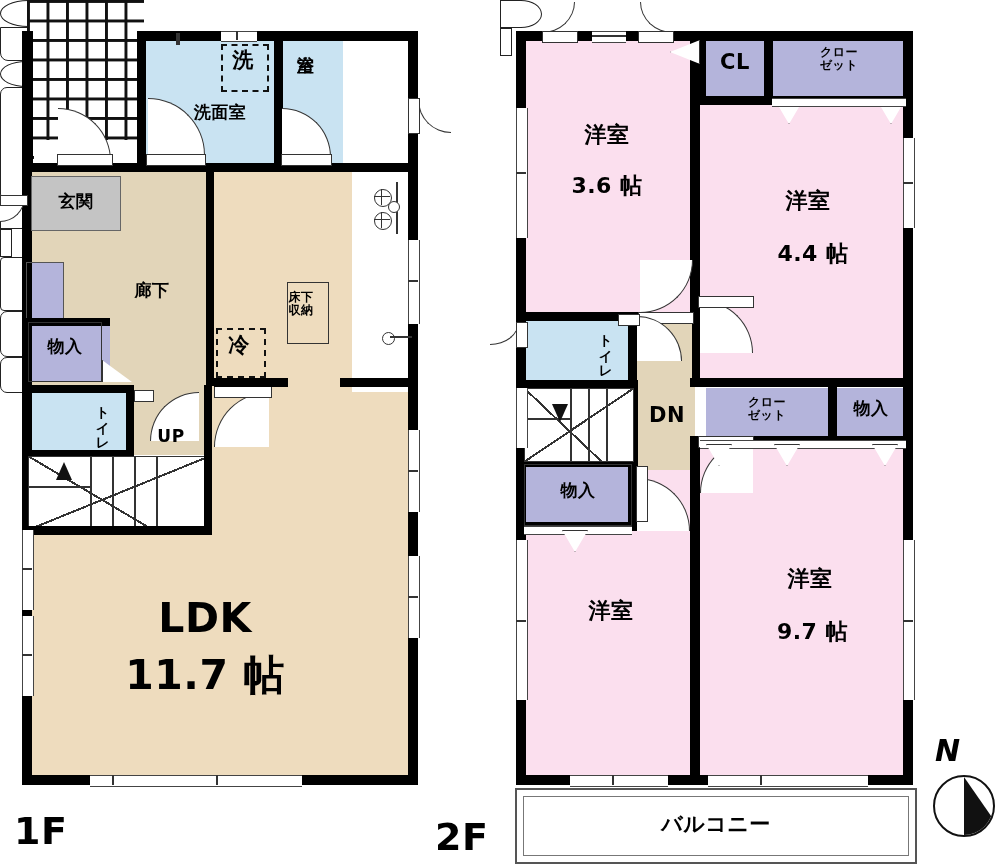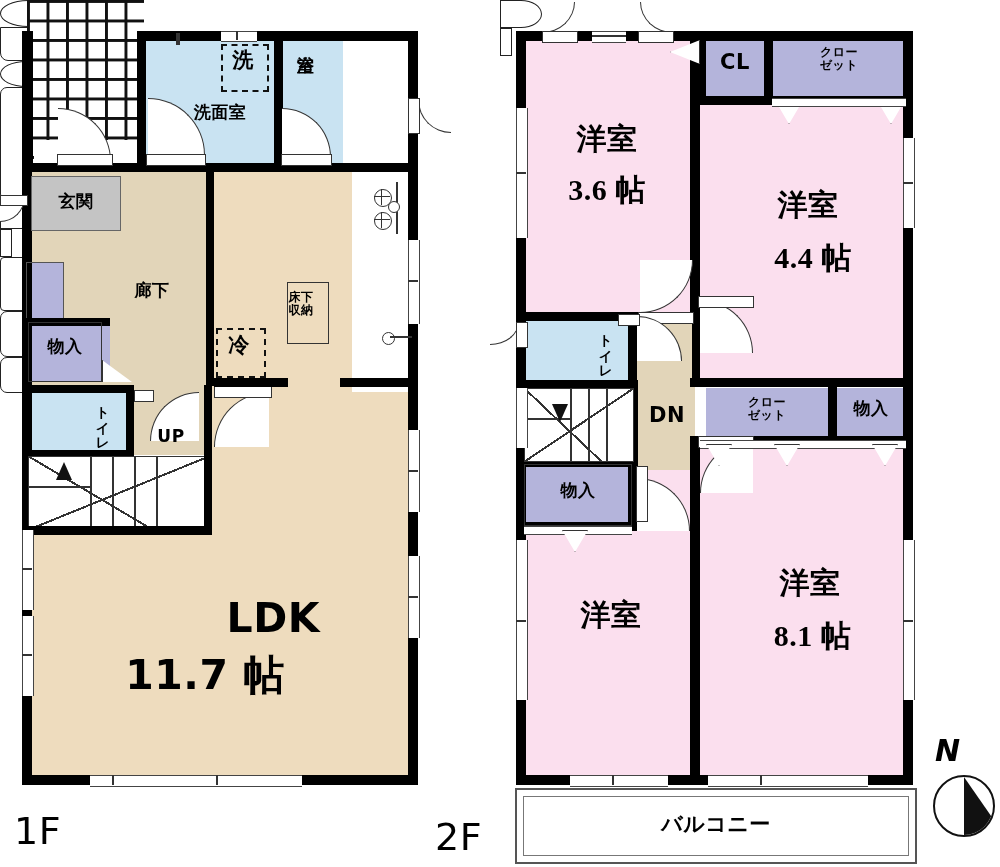--- a/index.html
+++ b/index.html
@@ -33,27 +33,27 @@
   .lbl {
     position: absolute;
     color: #000;
     font-weight: 700;
     text-align: center;
     line-height: 1.02;
     white-space: pre-line;
     letter-spacing: .5px;
   }
   .lbl-big   { font-size: 41px; }
-  .lbl-room  { font-size: 30px; font-family: Liberation Serif, serif; }
+  .lbl-room  { font-size: 22px; }
   .lbl-med   { font-size: 21px; }
   .lbl-sm    { font-size: 17px; }
   .lbl-xs    { font-size: 13.5px; font-weight: 700; line-height: 1.05; }
   .lbl-tiny  { font-size: 12px; font-weight: 700; line-height: 1.08; }
   .lbl-vert  { writing-mode: vertical-rl; text-orientation: upright; }
-  .lbl-floor { font-size: 38px; font-weight: 400; }
+  .lbl-floor { font-size: 38px; font-weight: 700; }
 
   
   .dashbox {
     position: absolute;
     border: 2px dashed #111;
     background: transparent;
   }
 
   
   .swing {
@@ -262,21 +262,21 @@
     <div class="win win-v" style="left:408px;top:430px;width:10px;height:82px;"></div>
     <div class="thin" style="left:408px;top:470px;width:10px;height:2px;"></div>
     <div class="win win-v" style="left:408px;top:556px;width:10px;height:82px;"></div>
     <div class="thin" style="left:408px;top:596px;width:10px;height:2px;"></div>
 
     <div class="win win-h" style="left:90px;top:775px;width:150px;height:10px;"></div>
     <div class="thin" style="left:112px;top:775px;width:2px;height:10px;"></div>
     <div class="win win-h" style="left:172px;top:775px;width:130px;height:10px;"></div>
     <div class="thin" style="left:216px;top:775px;width:2px;height:10px;"></div>
 
-    <div class="lbl lbl-big" style="left:90px;top:598px;width:230px;text-align:right;">LDK</div>
+    <div class="lbl lbl-big" style="left:90px;top:598px;width:230px;">LDK</div>
     <div class="lbl lbl-big" style="left:70px;top:655px;width:270px;">11.7 帖</div>
 
     <div class="swing sw-tr" style="left:58px;top:108px;width:52px;height:52px;border-left:none;border-bottom:none;"></div>
     <div class="leaf" style="left:57px;top:154px;width:54px;height:10px;"></div>
   </div>
 
   <div class="lbl lbl-floor" style="left:14px;top:812px;width:90px;text-align:left;">1F</div>
 
   <div class="abs" style="left:500px;top:0;width:500px;height:800px;">
 
@@ -400,21 +400,21 @@
 
     <div class="lbl lbl-room" style="left:32px;top:124px;width:150px;">洋室</div>
     <div class="lbl lbl-room" style="left:32px;top:175px;width:150px;">3.6 帖</div>
 
     <div class="lbl lbl-room" style="left:228px;top:190px;width:160px;">洋室</div>
     <div class="lbl lbl-room" style="left:228px;top:243px;width:170px;">4.4 帖</div>
 
     <div class="lbl lbl-room" style="left:36px;top:600px;width:150px;">洋室</div>
 
     <div class="lbl lbl-room" style="left:225px;top:568px;width:170px;">洋室</div>
-    <div class="lbl lbl-room" style="left:225px;top:621px;width:175px;">8.1 帖</div>
+    <div class="lbl lbl-room" style="left:225px;top:621px;width:175px;">9.7 帖</div>
 
     <div class="lbl lbl-med" style="left:206px;top:52px;width:58px;">CL</div>
     <div class="lbl lbl-tiny" style="left:272px;top:46px;width:134px;">クロー
 ゼット</div>
     <div class="lbl lbl-tiny" style="left:206px;top:396px;width:122px;">クロー
 ゼット</div>
     <div class="lbl lbl-sm" style="left:336px;top:400px;width:70px;">物入</div>
 
     <div class="balcony" style="left:15px;top:788px;width:398px;height:72px;">
       <div class="balcony-inner"></div>

